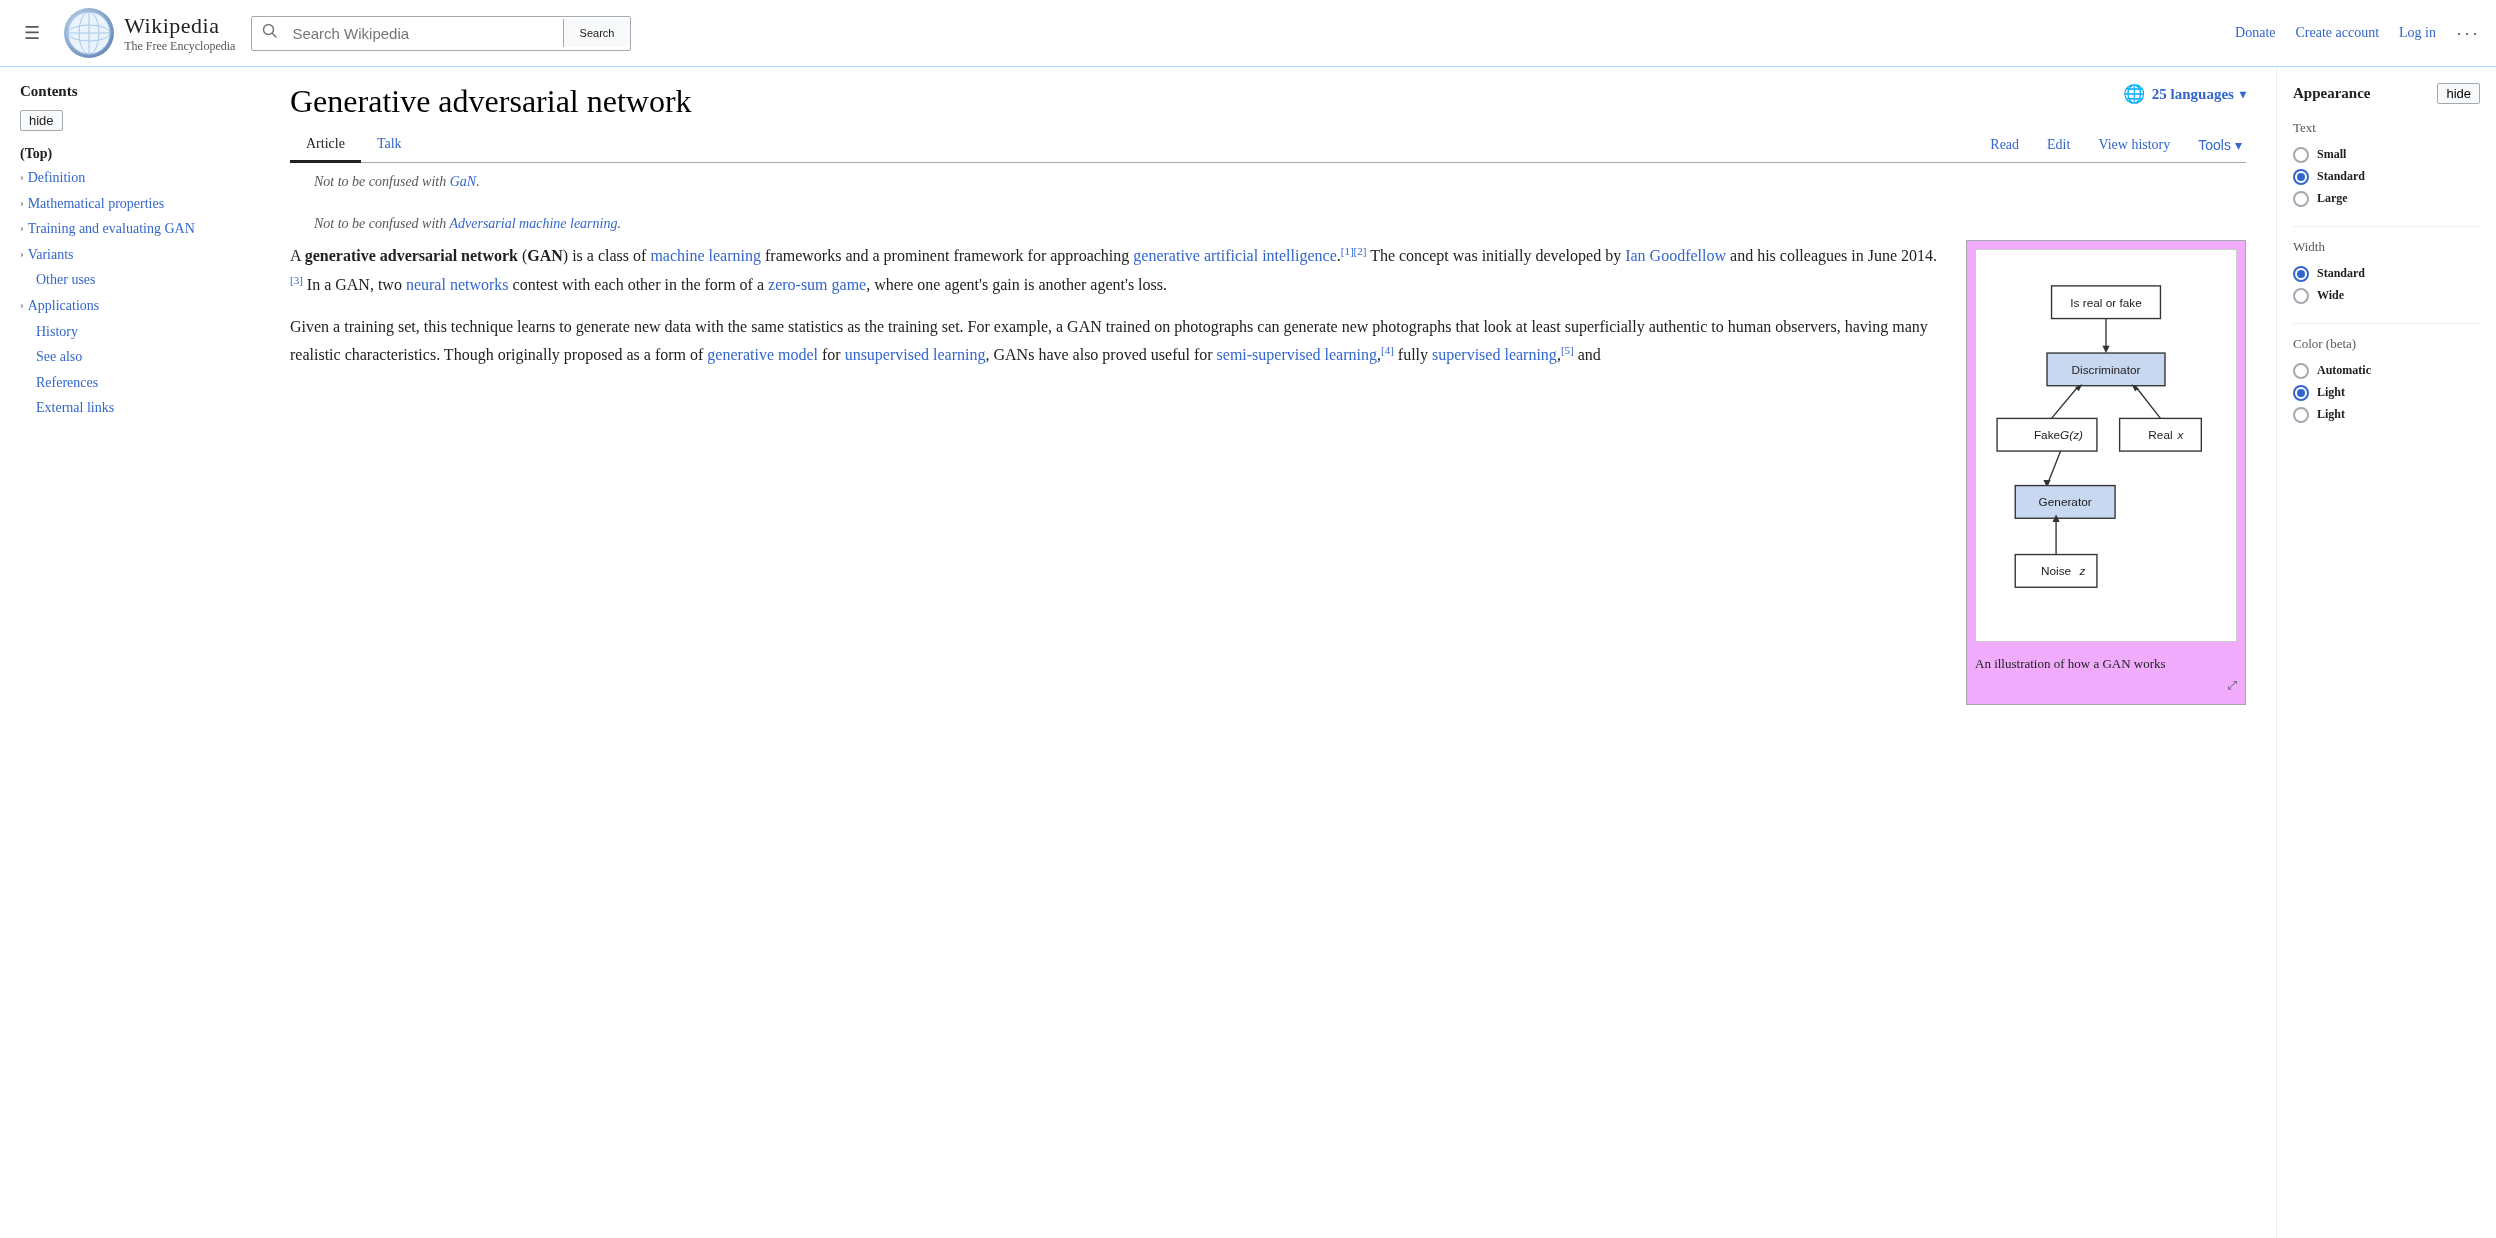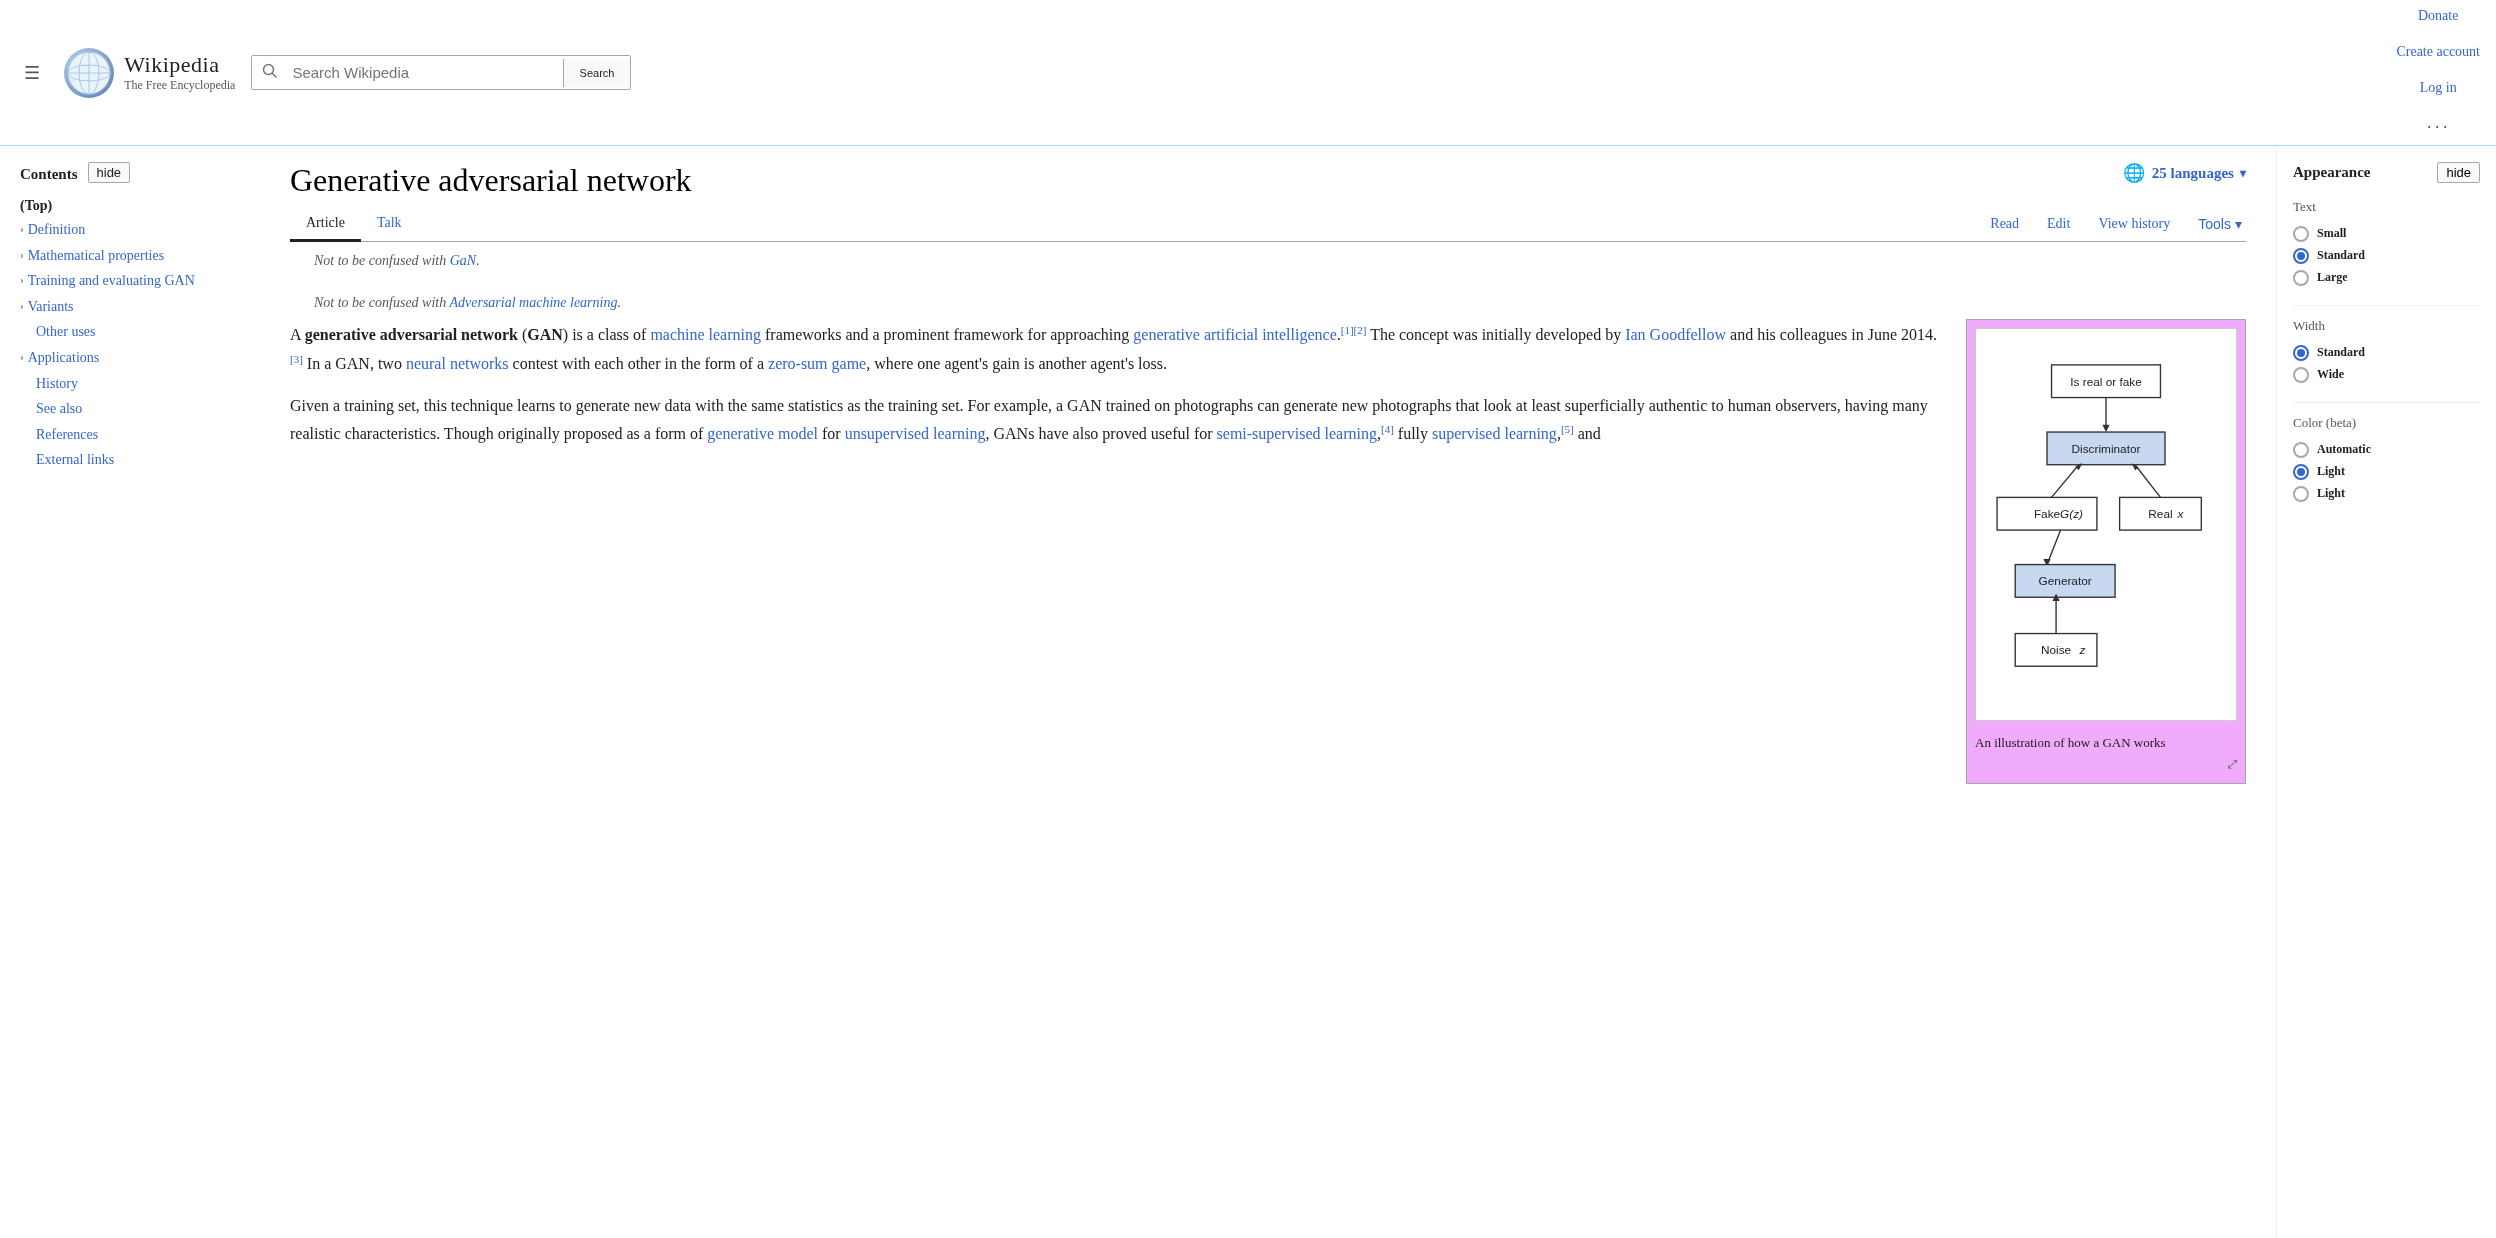--- a/index.html
+++ b/index.html
@@ -33,33 +33,33 @@
       width: 380px; background: #fff;
     }
     .search-icon-wrap { padding: 6px 10px; color: #72777d; }
     .search-input {
       border: none; outline: none; font-size: 15px; padding: 8px 4px; flex: 1; color: #202122;
     }
     .search-btn {
       background: #f8f9fa; border: none; border-left: 1px solid #a2a9b1; padding: 8px 16px; cursor: pointer;
       font-size: 11px; color: #202122; font-weight: 500;
     }
-    .header-right { margin-left: auto; display: flex; align-items: center; gap: 20px; flex-direction: column; }
+    .header-right { margin-left: auto; display: flex; align-items: center; gap: 20px; }
     .header-link { color: #3366cc; text-decoration: none; font-size: 14px; }
     .more-btn { background: none; border: none; cursor: pointer; font-size: 18px; color: #54595d; letter-spacing: 2px; }
 
     
     .page-container { display: flex; max-width: 100%; }
     
     
     .sidebar {
       width: 260px; flex-shrink: 0; padding: 16px 16px 16px 20px; position: sticky; top: 0; height: calc(100vh); overflow-y: auto;
       font-size: 14px;
     }
-    .toc-header { display: flex; align-items: flex-end; gap: 10px; margin-bottom: 12px; }
+    .toc-header { display: flex; align-items: flex-start; gap: 10px; margin-bottom: 12px; flex-direction: column; }
     .toc-title { font-weight: bold; font-size: 15px; }
     .hide-btn {
       background: #f8f9fa; border: 1px solid #a2a9b1; border-radius: 2px; padding: 2px 8px; font-size: 13px; cursor: pointer; color: #202122;
     }
     .toc-top { font-weight: bold; padding: 3px 0; color: #202122; }
     .toc-item { padding: 3px 0; display: flex; align-items: flex-start; gap: 4px; }
     .toc-item.indent { padding-left: 16px; }
     .toc-chevron { color: #54595d; font-size: 11px; margin-top: 2px; flex-shrink: 0; }
     .toc-link { color: #3366cc; text-decoration: none; font-size: 14px; line-height: 1.4; }
 

